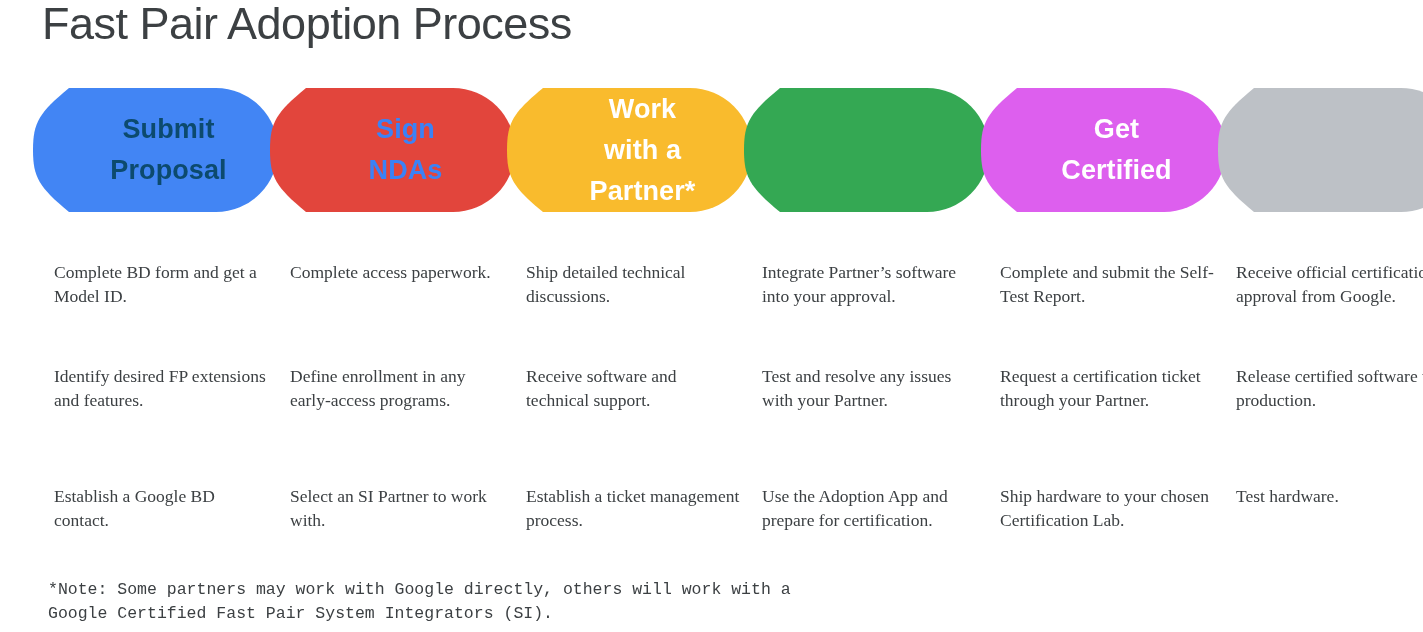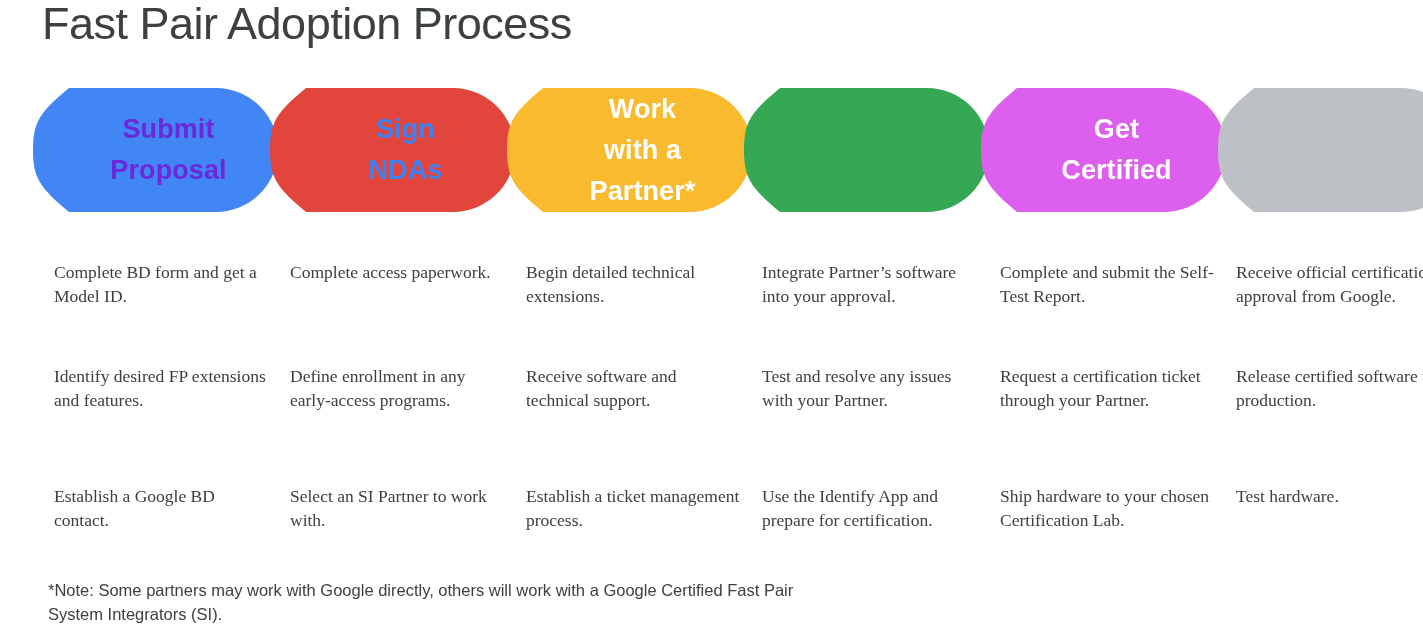--- a/index.html
+++ b/index.html
@@ -101,37 +101,38 @@
 
   
   #footnote {
     position: absolute;
     left: 10px;
     top: 578px;
     width: 760px;
     font-size: 16.5px;
     line-height: 24px;
     color: #3c4043;
+    font-family: Liberation Mono, monospace;
   }
 </style>
 </head>
 <body>
 
 <div id="page">
 
   <h1 id="page-title">Fast Pair Adoption Process</h1>
 
   <div id="stage-band">
       <div class="stage" style="left: -5px; width: 245px;">
         <div class="stage-shape">
           <svg viewBox="0 0 245 124" preserveAspectRatio="none" xmlns="http://www.w3.org/2000/svg">
             <path d="M 36 0 L 183 0 A 62 62 0 0 1 183 124 L 36 124 C 6 99.2 0 89.28 0 62 C 0 34.720000000000006 6 24.8 36 0 Z" fill="#4285f4"></path>
           </svg>
         </div>
-        <div class="stage-label" style="color: #6d28d9; text-align: center;">Submit
+        <div class="stage-label" style="color: #0c4a6e; text-align: center;">Submit
 Proposal</div>
       </div>
       <div class="stage" style="left: 232px; width: 245px;">
         <div class="stage-shape">
           <svg viewBox="0 0 245 124" preserveAspectRatio="none" xmlns="http://www.w3.org/2000/svg">
             <path d="M 36 0 L 183 0 A 62 62 0 0 1 183 124 L 36 124 C 6 99.2 0 89.28 0 62 C 0 34.720000000000006 6 24.8 36 0 Z" fill="#e2453c"></path>
           </svg>
         </div>
         <div class="stage-label" style="color: #3b82f6;">Sign
 NDAs</div>
@@ -176,28 +177,28 @@
         <div class="col-cell row0">Complete BD form and get a Model ID.</div>
         <div class="col-cell row1">Identify desired FP extensions and features.</div>
         <div class="col-cell row2">Establish a Google BD contact.</div>
       </div>
       <div class="col" style="left: 252px;">
         <div class="col-cell row0">Complete access paperwork.</div>
         <div class="col-cell row1">Define enrollment in any early-access programs.</div>
         <div class="col-cell row2">Select an SI Partner to work with.</div>
       </div>
       <div class="col" style="left: 488px;">
-        <div class="col-cell row0">Begin detailed technical extensions.</div>
+        <div class="col-cell row0">Ship detailed technical discussions.</div>
         <div class="col-cell row1">Receive software and technical support.</div>
         <div class="col-cell row2">Establish a ticket management process.</div>
       </div>
       <div class="col" style="left: 724px;">
         <div class="col-cell row0">Integrate Partner’s software into your approval.</div>
         <div class="col-cell row1">Test and resolve any issues with your Partner.</div>
-        <div class="col-cell row2">Use the Identify App and prepare for certification.</div>
+        <div class="col-cell row2">Use the Adoption App and prepare for certification.</div>
       </div>
       <div class="col" style="left: 962px;">
         <div class="col-cell row0">Complete and submit the Self-Test Report.</div>
         <div class="col-cell row1">Request a certification ticket through your Partner.</div>
         <div class="col-cell row2">Ship hardware to your chosen Certification Lab.</div>
       </div>
       <div class="col" style="left: 1198px;">
         <div class="col-cell row0">Receive official certification approval from Google.</div>
         <div class="col-cell row1">Release certified software to production.</div>
         <div class="col-cell row2">Test hardware.</div>

